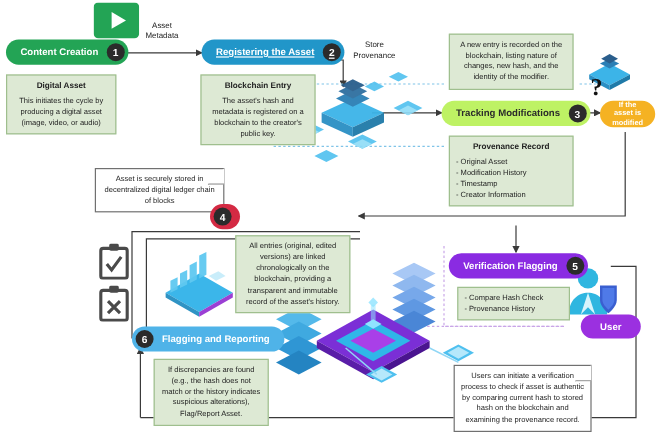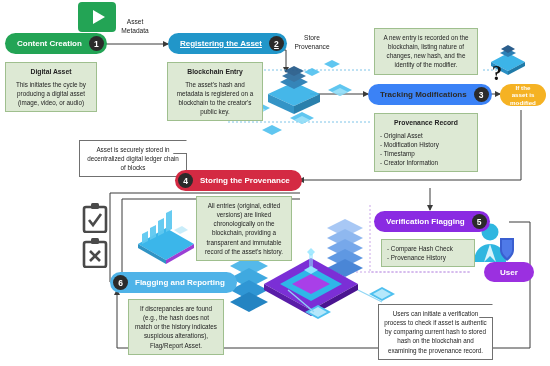--- a/index.html
+++ b/index.html
@@ -285,33 +285,32 @@
   <div class="pill" style="left:5px; top:33px; height:21px; background:#23a455;">
     <span class="ptext" style="font-size:8px;">Content Creation</span>
     <span class="badge right">1</span>
   </div>
 
   <div class="pill" style="left:168px; top:33px; height:21px; background:#2196c9;text-decoration:underline;">
     <span class="ptext" style="font-size:8px;">Registering the Asset</span>
     <span class="badge right">2</span>
   </div>
 
-  <div class="pill" style="left:368px; top:84px; height:21px; background:#3b82f6;">
+  <div class="pill" style="left:368px; top:84px; height:21px; background:#bef264;">
     <span class="ptext" style="font-size:8px; color:#2b2b2b;">Tracking Modifications</span>
     <span class="badge right">3</span>
   </div>
 
   <div class="qmark" style="left:492px; top:62px;">?</div>
   <div class="pill" style="left:500px; top:84px; height:22px; width:46px; background:#f5b223; justify-content:center;">
     <span class="ptext" style="font-size:6.2px; color:#fff; text-align:center; white-space:normal; line-height:1.2; padding:0 2px;">If the asset is modified</span>
   </div>
 
   <div class="pill" style="left:175px; top:170px; height:21px; background:#d42a43;">
     <span class="badge left">4</span>
-    <span class="ptext" style="font-size:8px;">Storing the Provenance</span>
   </div>
 
   <div class="pill" style="left:374px; top:211px; height:21px; background:#8a2be2;">
     <span class="ptext" style="font-size:8px;">Verification Flagging</span>
     <span class="badge right">5</span>
   </div>
 
   <div class="pill" style="left:110px; top:272px; height:21px; background:#4fb3e8;">
     <span class="badge left">6</span>
     <span class="ptext" style="font-size:8px;">Flagging and Reporting</span>

